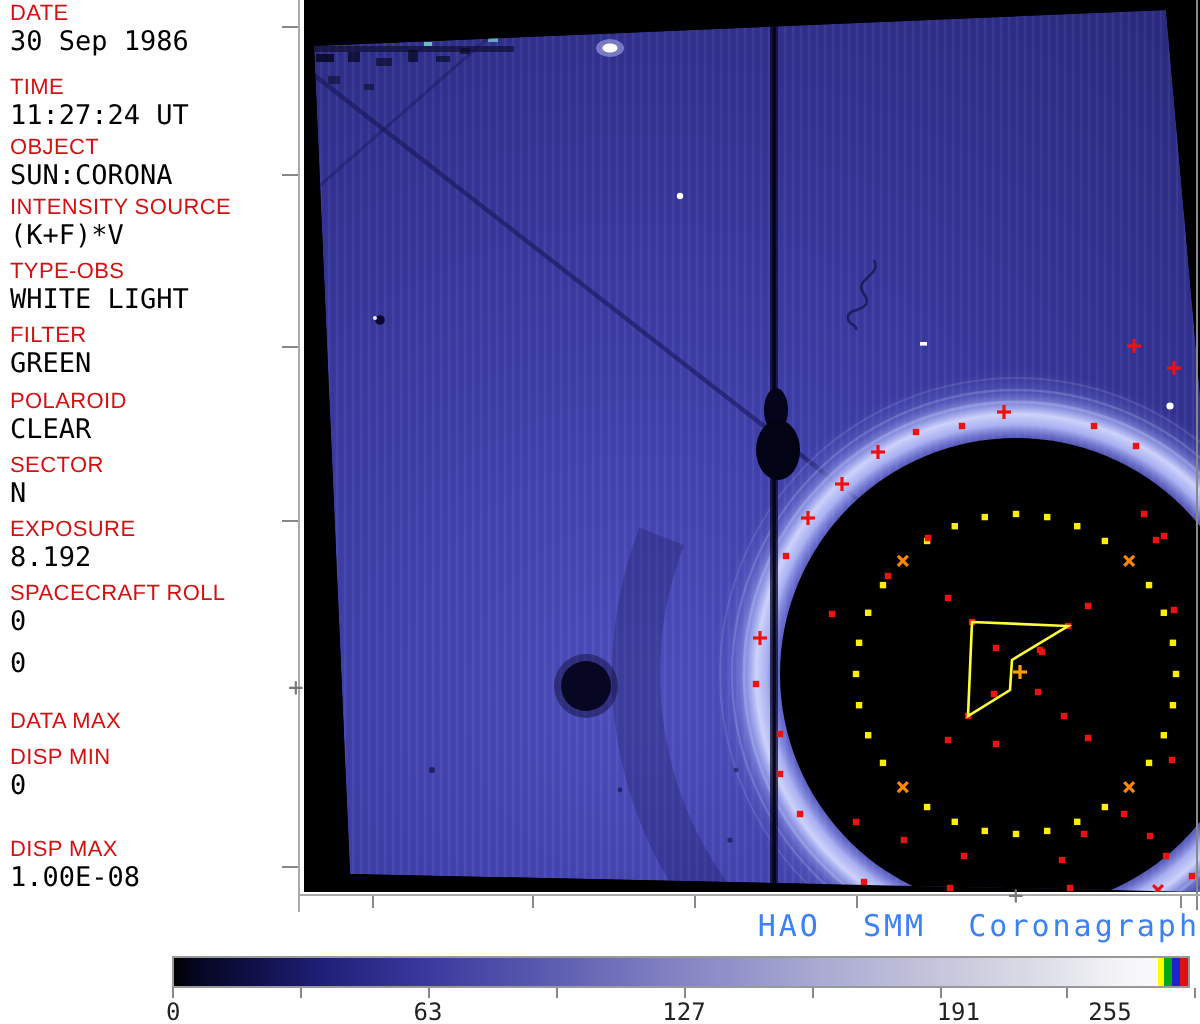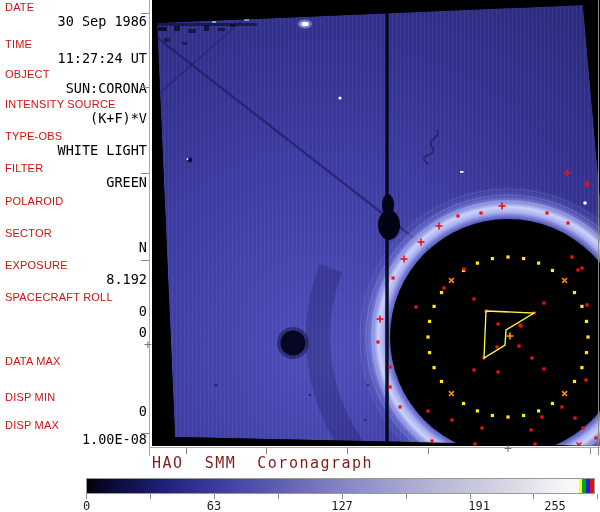--- a/index.html
+++ b/index.html
@@ -4,33 +4,33 @@
 <style>
   html,body{margin:0;padding:0;background:#fff;}
   #screen{position:relative;width:600px;height:512px;background:#ffffff;overflow:hidden;
           font-family:"Liberation Sans",sans-serif;}
   
   #sidebar{position:absolute;left:0;top:0;width:160px;height:512px;background:#fff;}
   .fblock{position:absolute;left:5px;width:142px;}
   .flabel{font-family:"Liberation Sans",sans-serif;font-size:11px;line-height:11px;
           color:#d41111;letter-spacing:.2px;white-space:pre;}
   .fvalue{font-family:"DejaVu Sans Mono",monospace;font-size:13.5px;line-height:14px;
-          color:#000;margin-top:1px;white-space:pre;text-align:right;}
+          color:#000;margin-top:1px;white-space:pre;}
   
   #frame{position:absolute;left:152px;top:0;width:448px;height:446px;background:#000;}
   #frame svg{display:block;}
   
   .axis{position:absolute;background:#aaa;}
   .tick{position:absolute;background:#888;}
   .axis-plus{position:absolute;font-family:"DejaVu Sans Mono",monospace;font-size:13px;
              color:#777;line-height:9px;}
   
-  #title{position:absolute;left:152px;top:454px;width:448px;text-align:left;
+  #title{position:absolute;left:152px;top:454px;width:448px;text-align:right;
          font-family:"DejaVu Sans Mono",monospace;font-size:15px;letter-spacing:1.5px;
-         color:#7f1d1d;white-space:pre;}
+         color:#3b82f6;white-space:pre;}
   
   #colorbar{position:absolute;left:86px;top:478px;width:507px;height:14px;
             border:1px solid #999;
             background:linear-gradient(90deg,#000000 0%,#050520 2%,#10104a 8%,
               #20207a 15%,#3a3a9e 25%,#5656ae 35%,#8484c4 50%,#adadd4 65%,
               #cbcbde 78%,#e4e4ec 88%,#f6f6f9 94%,#fdfdfe 100%);}
   #colorbar .stripe{position:absolute;top:0;height:100%;}
   #cb-ticks{position:absolute;left:0;top:494px;width:600px;height:6px;}
   #cb-labels{position:absolute;left:0;top:499px;width:600px;height:13px;
              font-family:"DejaVu Sans Mono",monospace;font-size:12px;color:#222;}
@@ -61,40 +61,41 @@
     <div class="fblock" style="top:131px">
         <div class="flabel">TYPE-OBS</div>
         <div class="fvalue">WHITE LIGHT</div>
       </div>
     <div class="fblock" style="top:163px">
         <div class="flabel">FILTER</div>
         <div class="fvalue">GREEN</div>
       </div>
     <div class="fblock" style="top:196px">
         <div class="flabel">POLAROID</div>
+        <div class="fvalue">CLEAR</div>
       </div>
     <div class="fblock" style="top:228px">
         <div class="flabel">SECTOR</div>
         <div class="fvalue">N</div>
       </div>
     <div class="fblock" style="top:260px">
         <div class="flabel">EXPOSURE</div>
         <div class="fvalue">8.192</div>
       </div>
     <div class="fblock" style="top:292px">
         <div class="flabel">SPACECRAFT ROLL</div>
         <div class="fvalue">0</div>
       </div>
     <div class="fblock" style="top:324px">
         <div class="fvalue">0</div>
       </div>
     <div class="fblock" style="top:356px">
         <div class="flabel">DATA MAX</div>
       </div>
-    <div class="fblock" style="top:392px">
+    <div class="fblock" style="top:374px">
         <div class="flabel">DISP MIN</div>
         <div class="fvalue">0</div>
       </div>
     <div class="fblock" style="top:420px">
         <div class="flabel">DISP MAX</div>
         <div class="fvalue">1.00E-08</div>
       </div>
   </div>
 
   <div id="frame">

